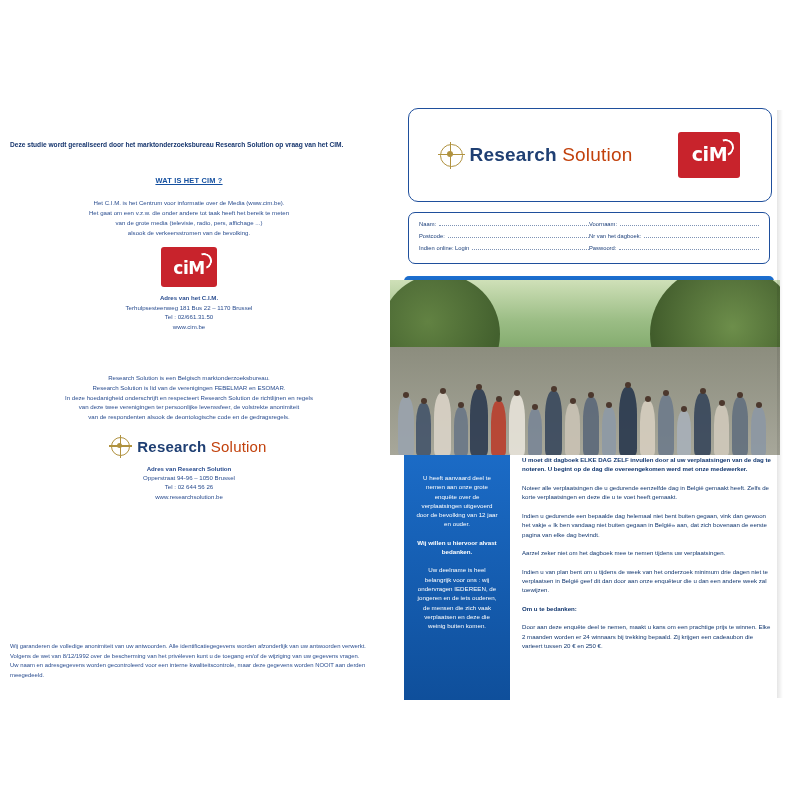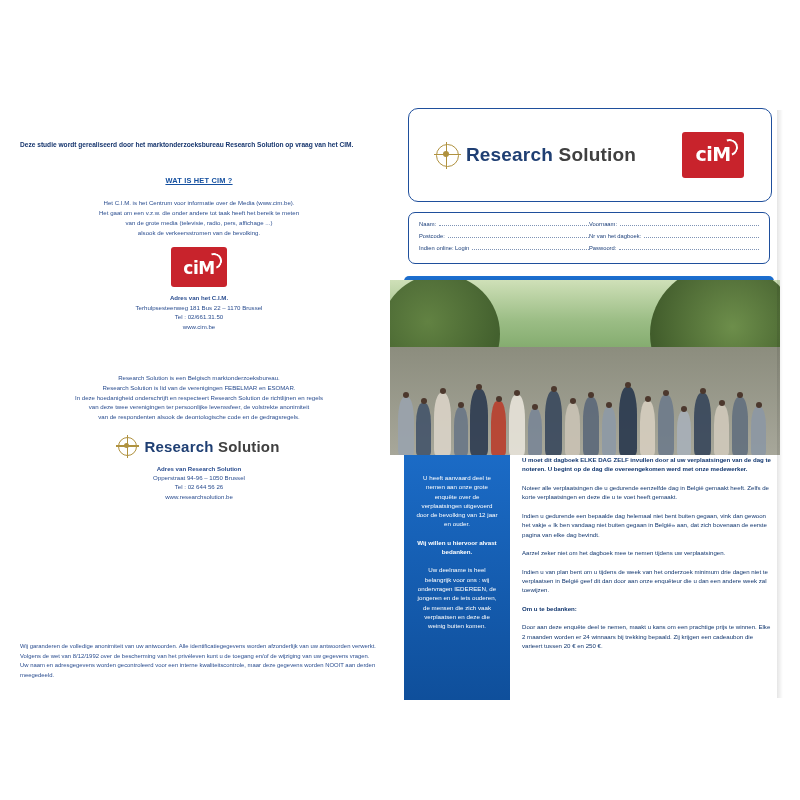--- a/index.html
+++ b/index.html
@@ -14,21 +14,21 @@
   #page {
     position: relative;
     width: 800px;
     height: 800px;
     background: #ffffff;
   }
 
   
   .left-panel {
     position: absolute;
-    left: 14px;
+    left: 4px;
     top: 140px;
     width: 370px;
     height: 540px;
     color: #1a3e7e;
     font-size: 6.2px;
     line-height: 1.45;
     text-align: center;
   }
   .lp-top-note {
     font-weight: bold;
@@ -122,21 +122,21 @@
     width: 5px; height: 5px;
     background: #b0923f;
     border-radius: 50%;
   }
   .rs-word {
     font-size: 15px;
     color: #1f3f73;
     font-weight: bold;
     letter-spacing: .2px;
   }
-  .rs-word span.light { font-weight: bold; color: #404040; }
+  .rs-word span.light { font-weight: normal; color: #c2410c; }
 
   .lp-footer {
     position: absolute;
     left: 6px;
     right: 6px;
     bottom: 0px;
     text-align: left;
     color: #2a4d8f;
     font-size: 5.9px;
     line-height: 1.6;

